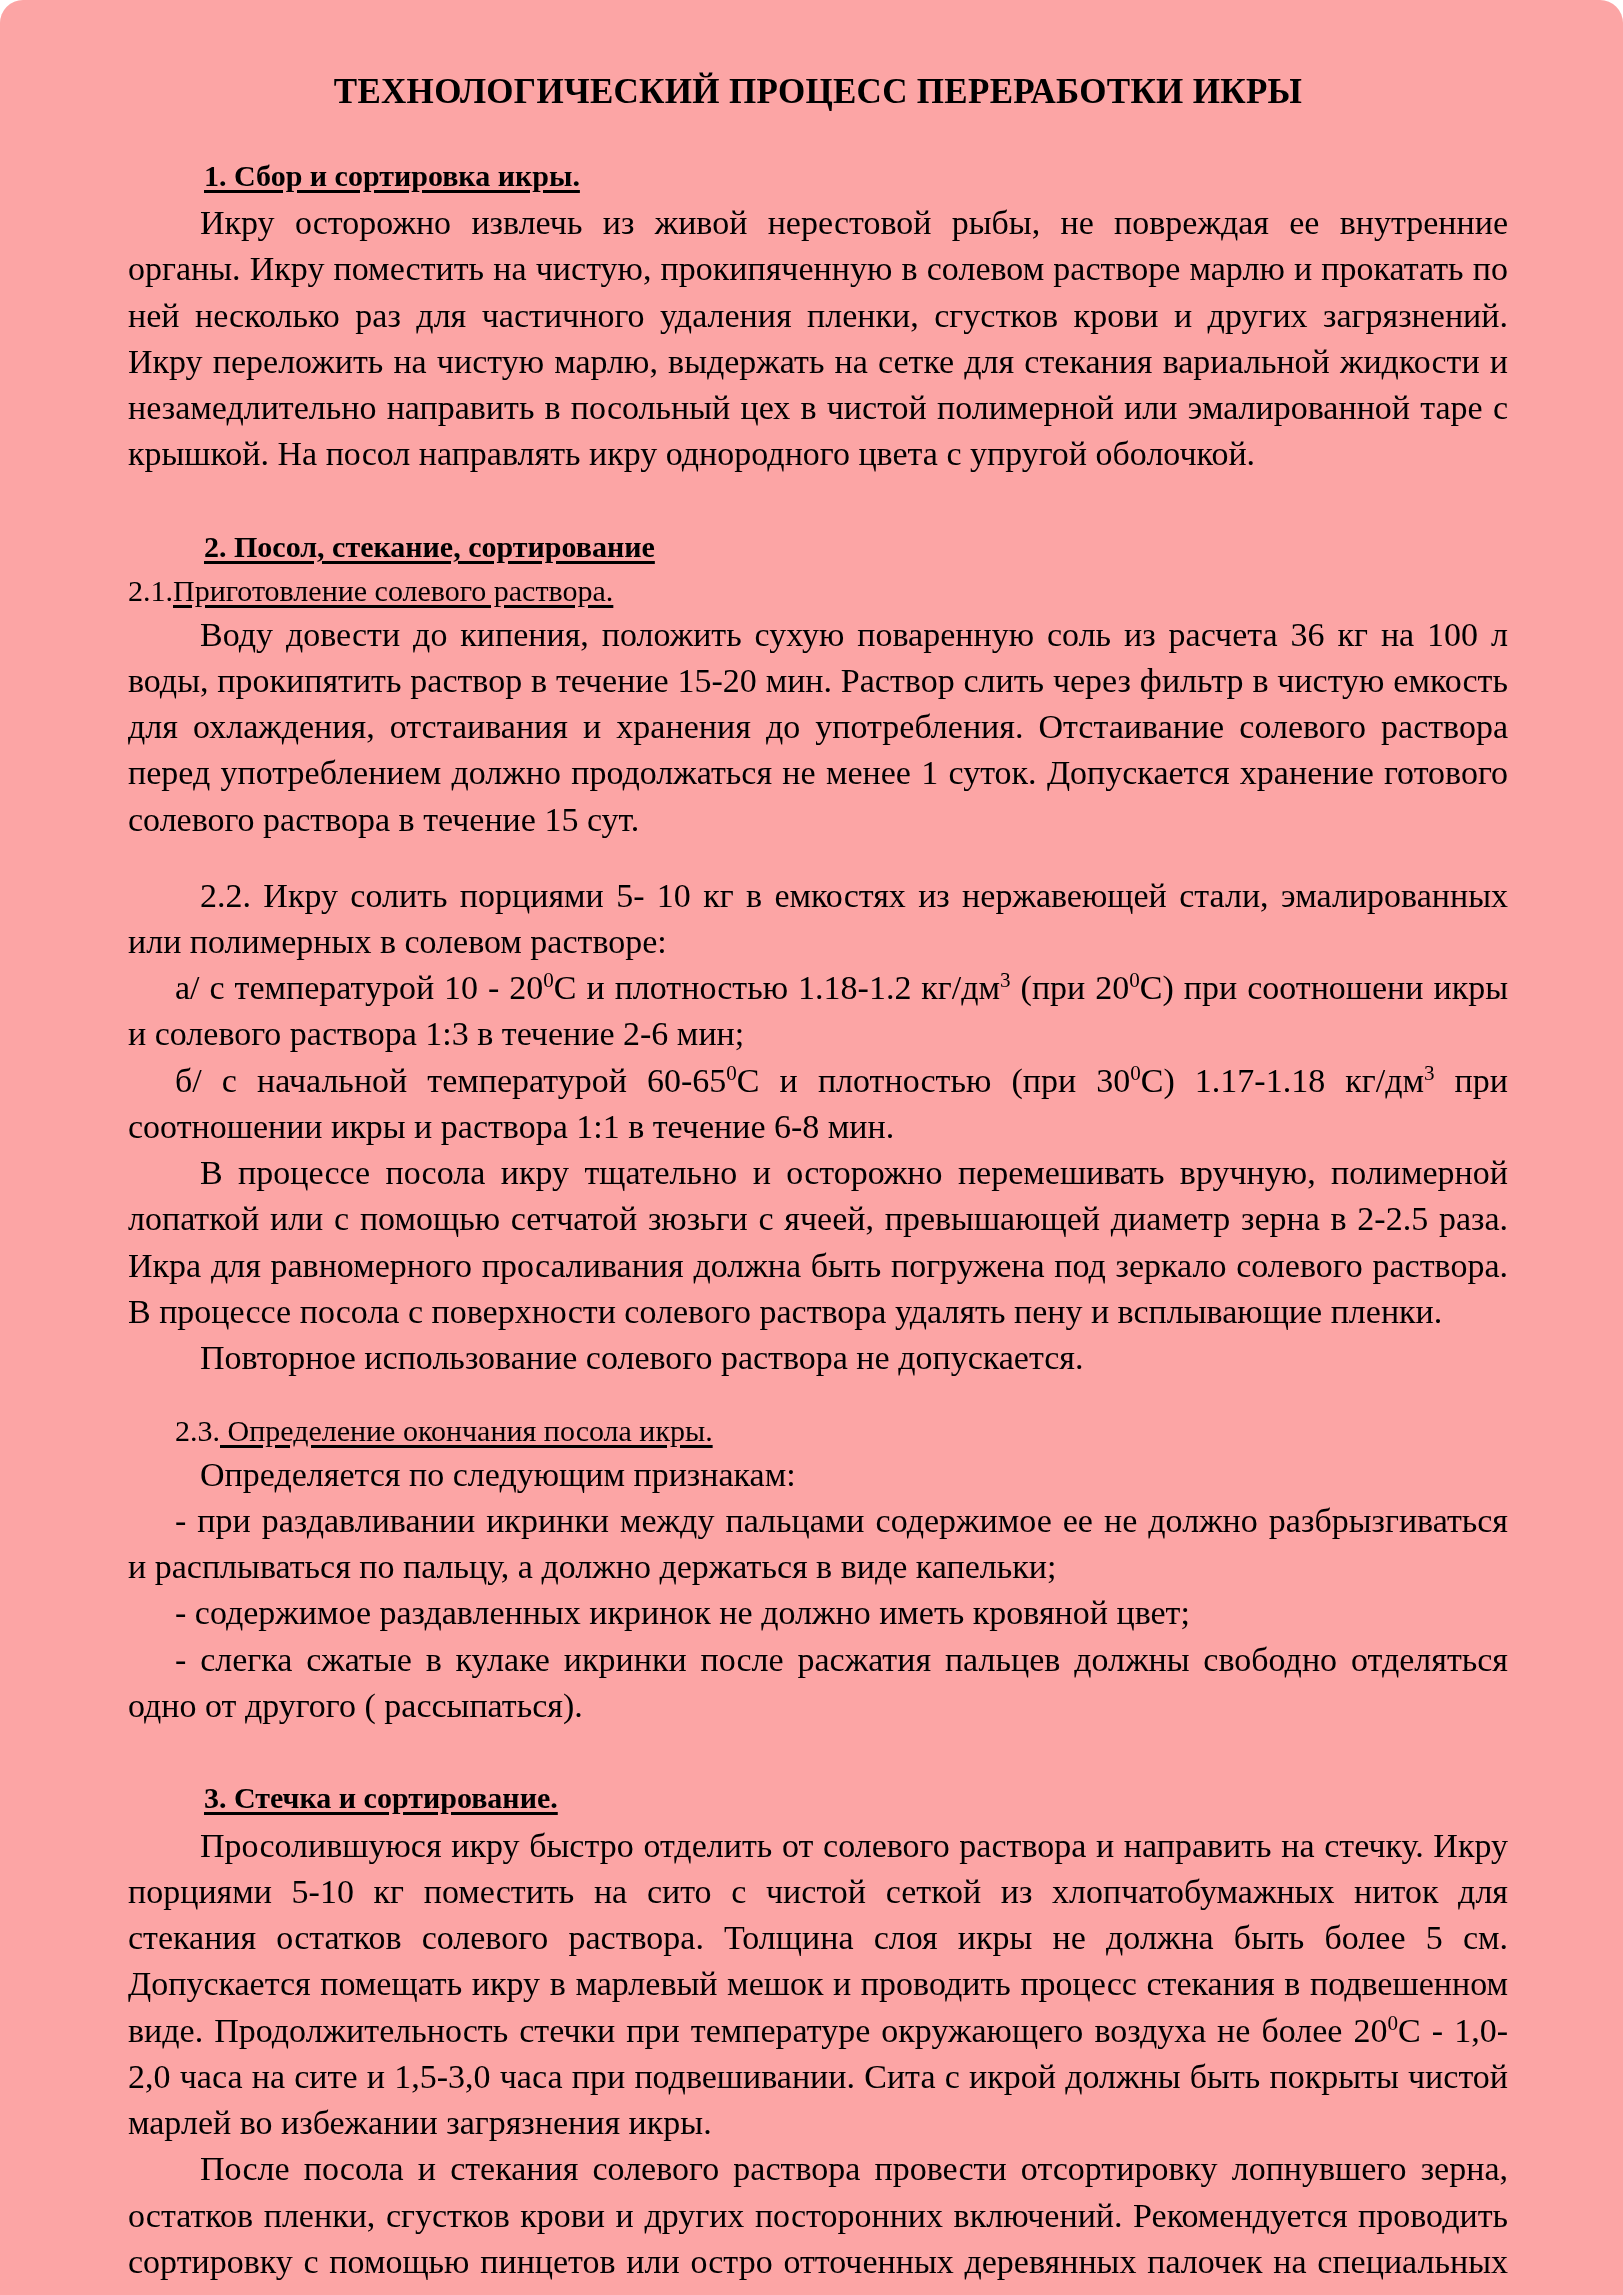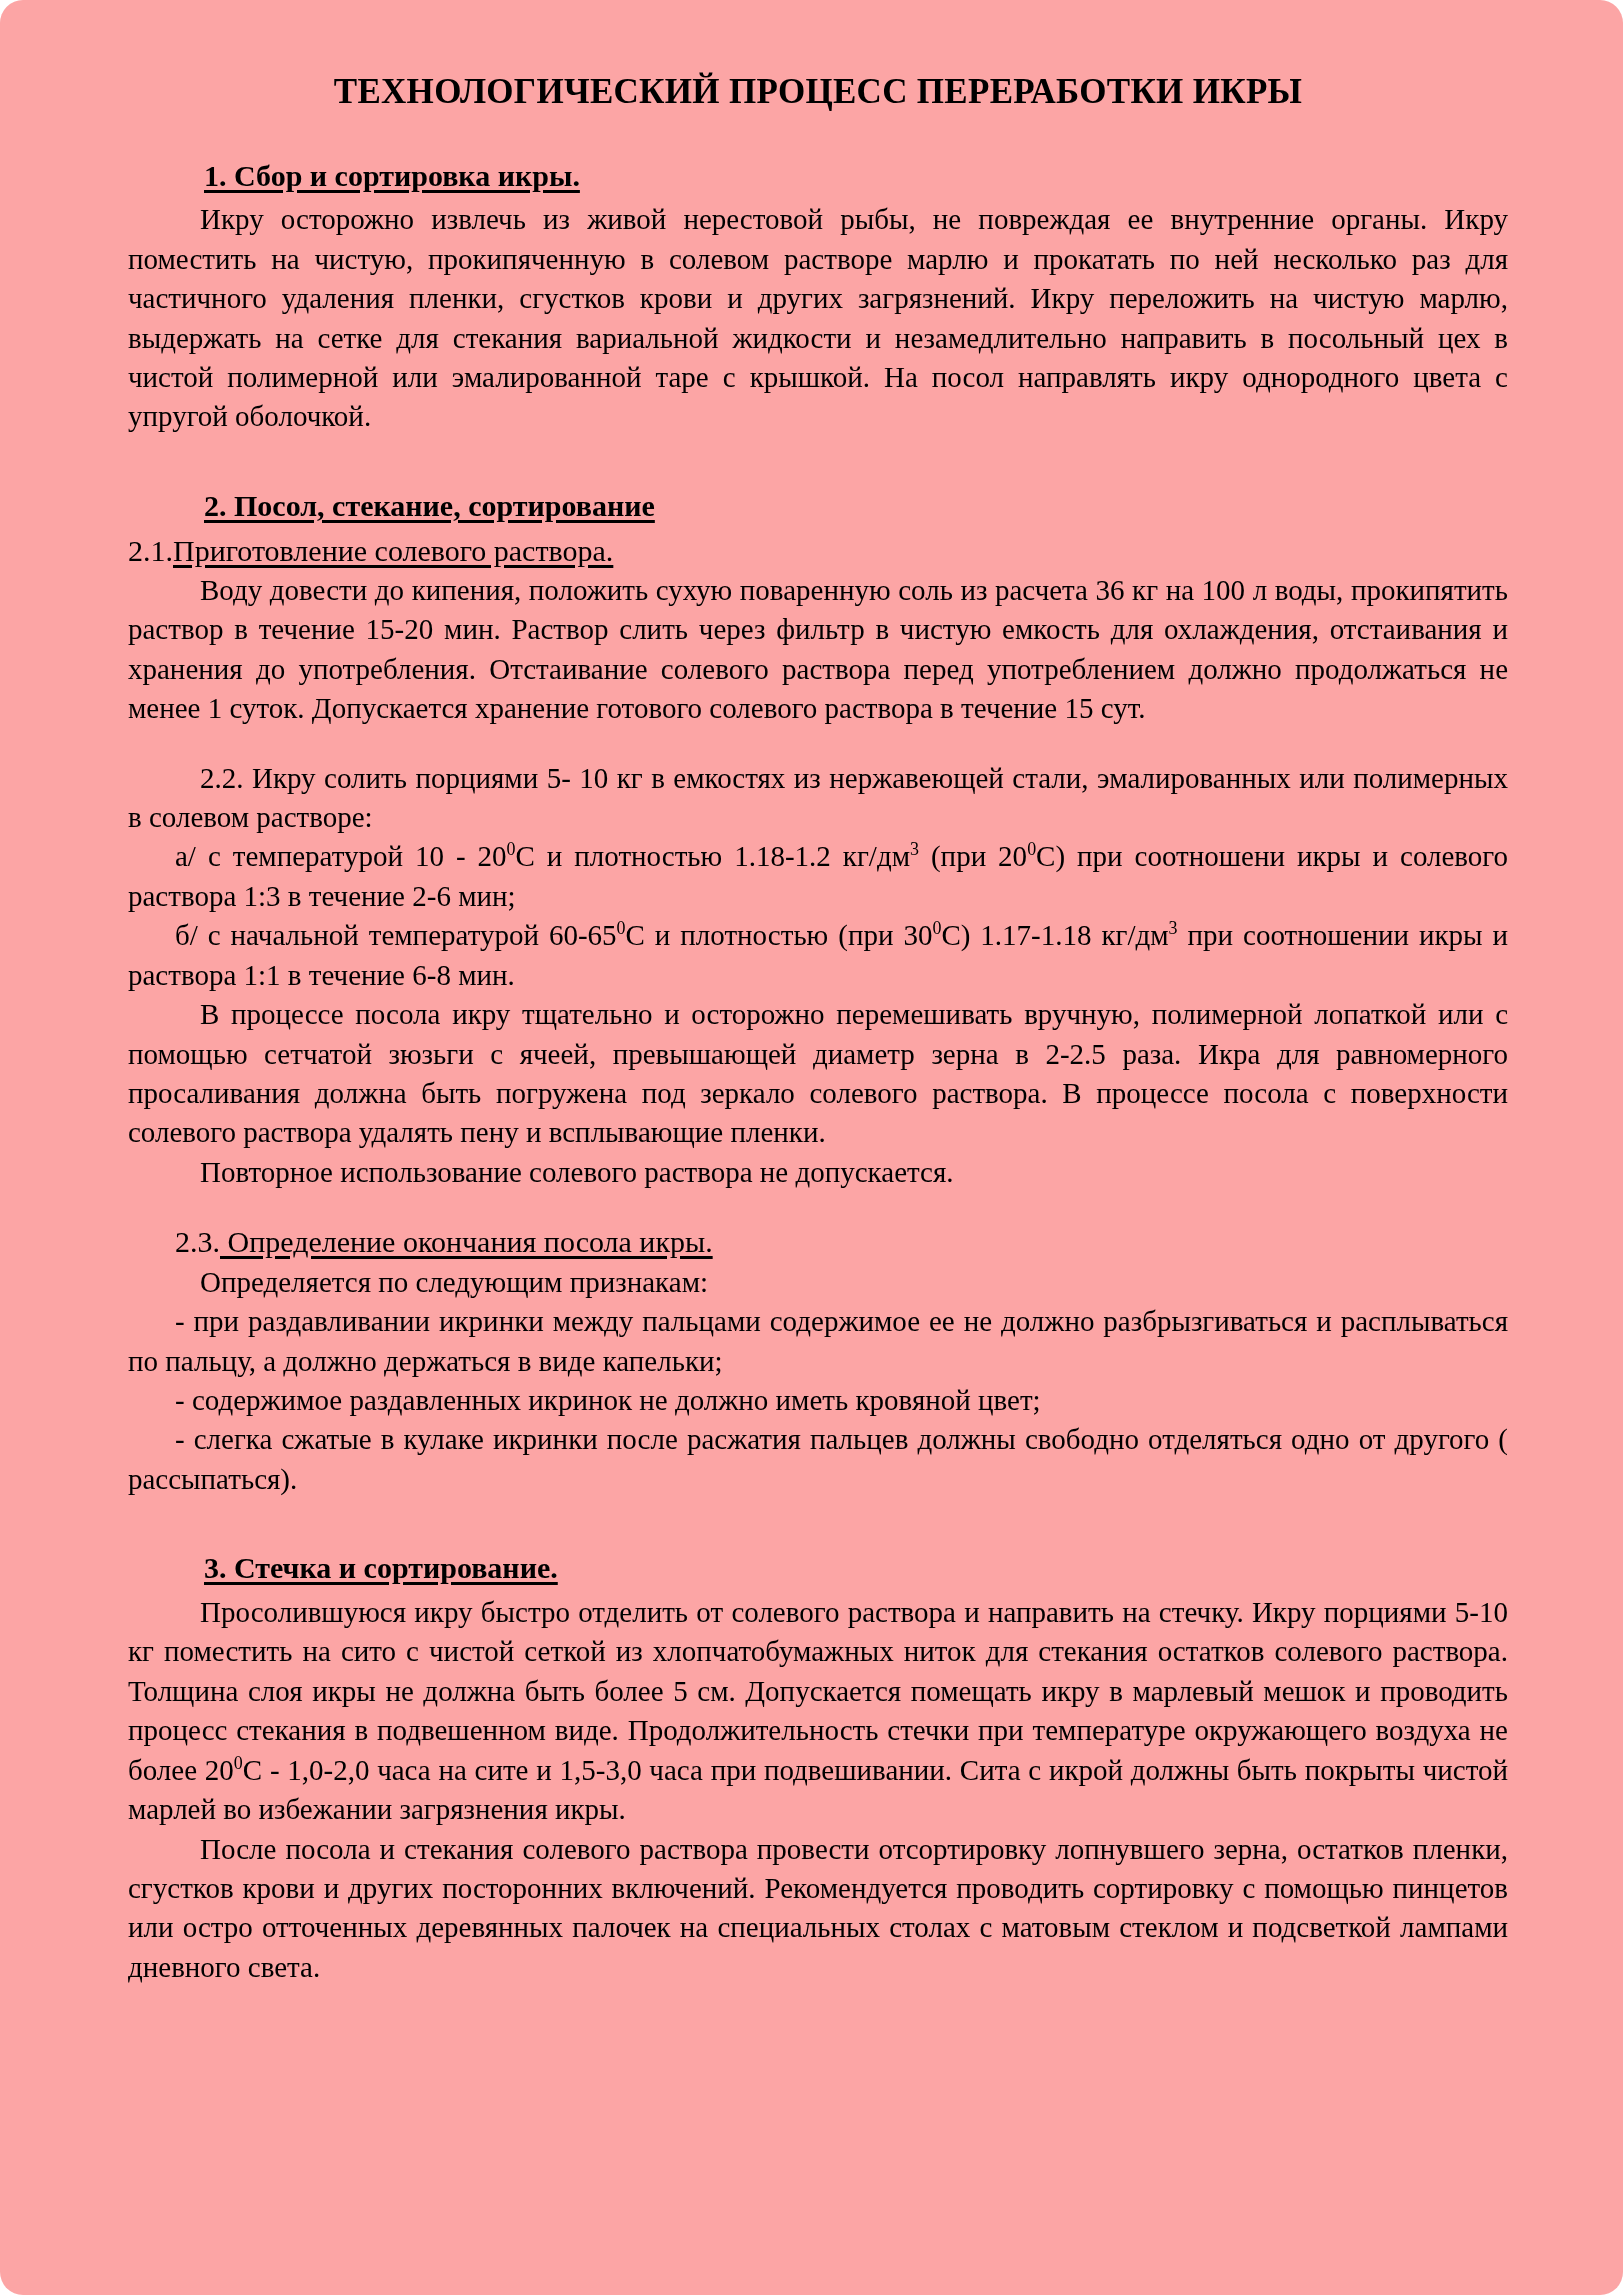--- a/index.html
+++ b/index.html
@@ -56,21 +56,21 @@
     text-decoration: none;
     text-align: center;
   }
   .subheading .und {
     text-decoration: underline;
     text-underline-offset: 3.9px;
     text-decoration-thickness: 2.6px;
     text-align: center;
   }
   p.body {
-    font-size: 29px;
+    font-size: 34px;
     line-height: 1.36;
     margin: 0;
     text-align: justify;
     text-justify: inter-word;
     text-indent: 0;
     hyphens: none;
   }
   p.body.indent {
     text-indent: 72px;
   }

